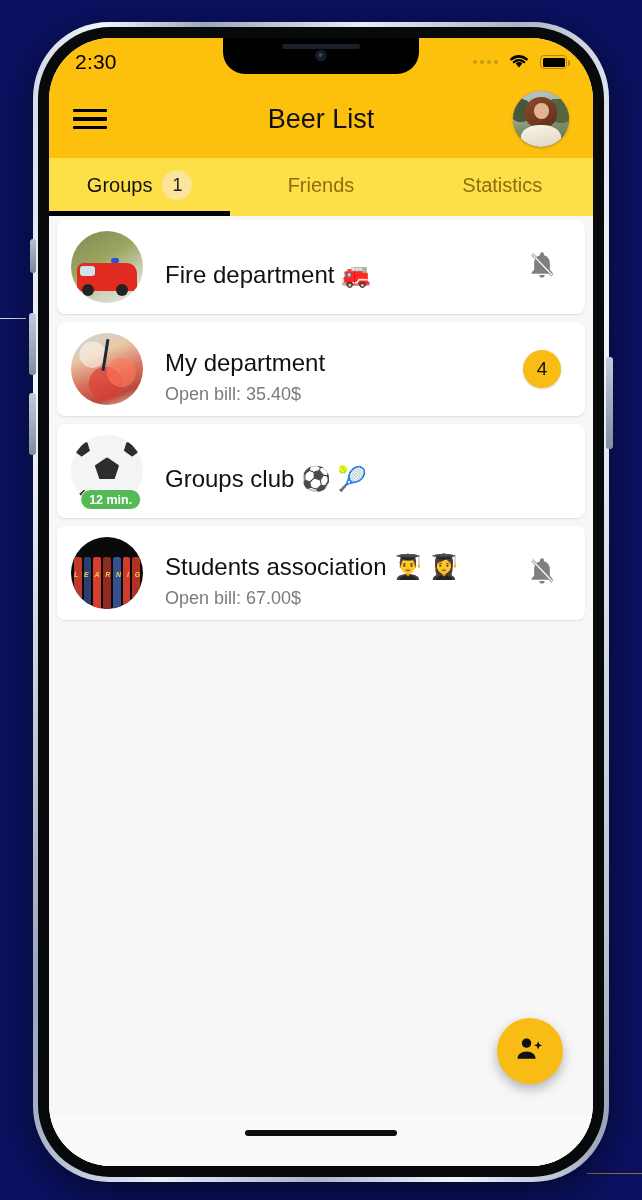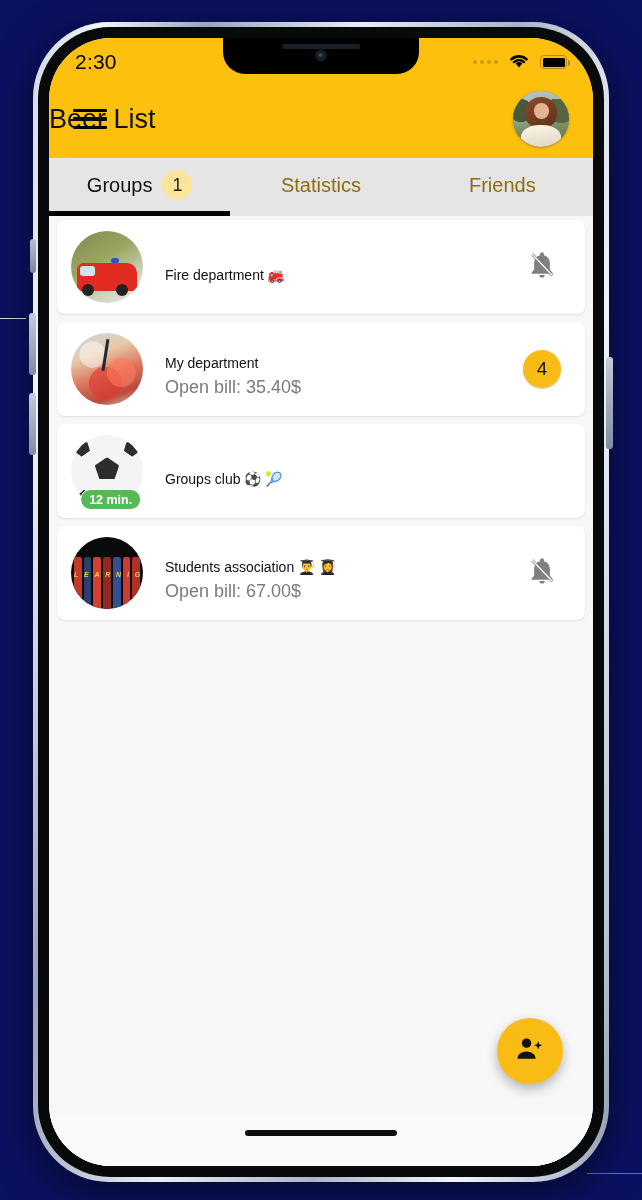--- a/index.html
+++ b/index.html
@@ -214,21 +214,21 @@
   .hamburger span {
     display: block;
     height: 3.4px;
     width: 100%;
     background: #000;
     border-radius: 1px;
   }
   .appbar-title {
     position: absolute;
     left: 0; right: 0;
-    text-align: left;
+    text-align: center;
     font-size: 27px;
     color: #111;
     font-weight: 400;
     pointer-events: none;
   }
   .avatar {
     margin-left: auto;
     width: 56px; height: 56px;
     border-radius: 50%;
     overflow: hidden;
@@ -265,21 +265,21 @@
   .avatar .dress {
     position: absolute;
     left: 14%; bottom: -6%;
     width: 72%; height: 46%;
     border-radius: 46% 46% 20% 20%;
     background: linear-gradient(170deg,#fbf6ea,#ddd2bd);
   }
 
   
   .tabs {
-    background: #e5e5e5;
+    background: #fde047;
     display: flex;
     height: 58px;
     position: relative;
   }
   .tab {
     flex: 1;
     display: flex;
     align-items: center;
     justify-content: center;
     gap: 10px;
@@ -469,21 +469,21 @@
     border: 1.5px solid #ffffff;
     z-index: 3;
   }
 
   .g-text {
     flex: 1;
     margin-left: 22px;
     min-width: 0;
   }
   .g-title {
-    font-size: 14px;
+    font-size: 24px;
     color: #111;
     line-height: 1.35;
     white-space: nowrap;
     margin-top: 16px;
   }
   .g-sub {
     font-size: 18px;
     color: #7b7b7b;
     line-height: 1.4;
     margin-top: 2px;
@@ -605,24 +605,24 @@
         </div>
       </div>
 
       <div class="tabs">
         <div class="tab active">
           <span>Groups</span>
           <span class="tab-badge">1</span>
           <span class="underline"></span>
         </div>
         <div class="tab">
+          <span>Friends</span>
+        </div>
+        <div class="tab">
           <span>Statistics</span>
-        </div>
-        <div class="tab">
-          <span>Friends</span>
         </div>
       </div>
 
       <div class="content">
         <div class="list">
 
           <div class="group-card">
             <div class="g-avatar">
               <div class="circle art-fire">
                 <span class="truck"></span>

